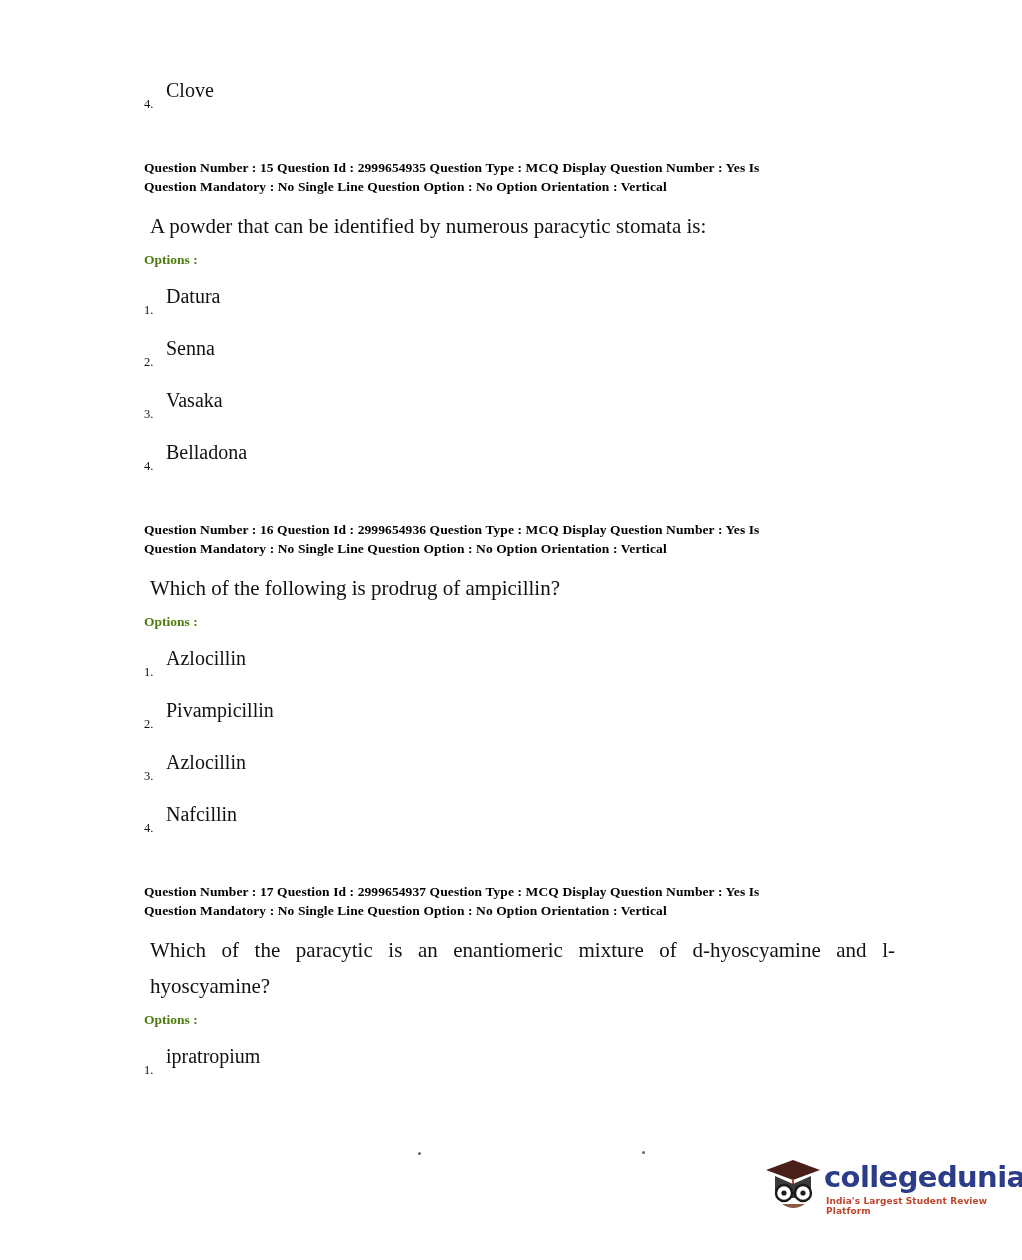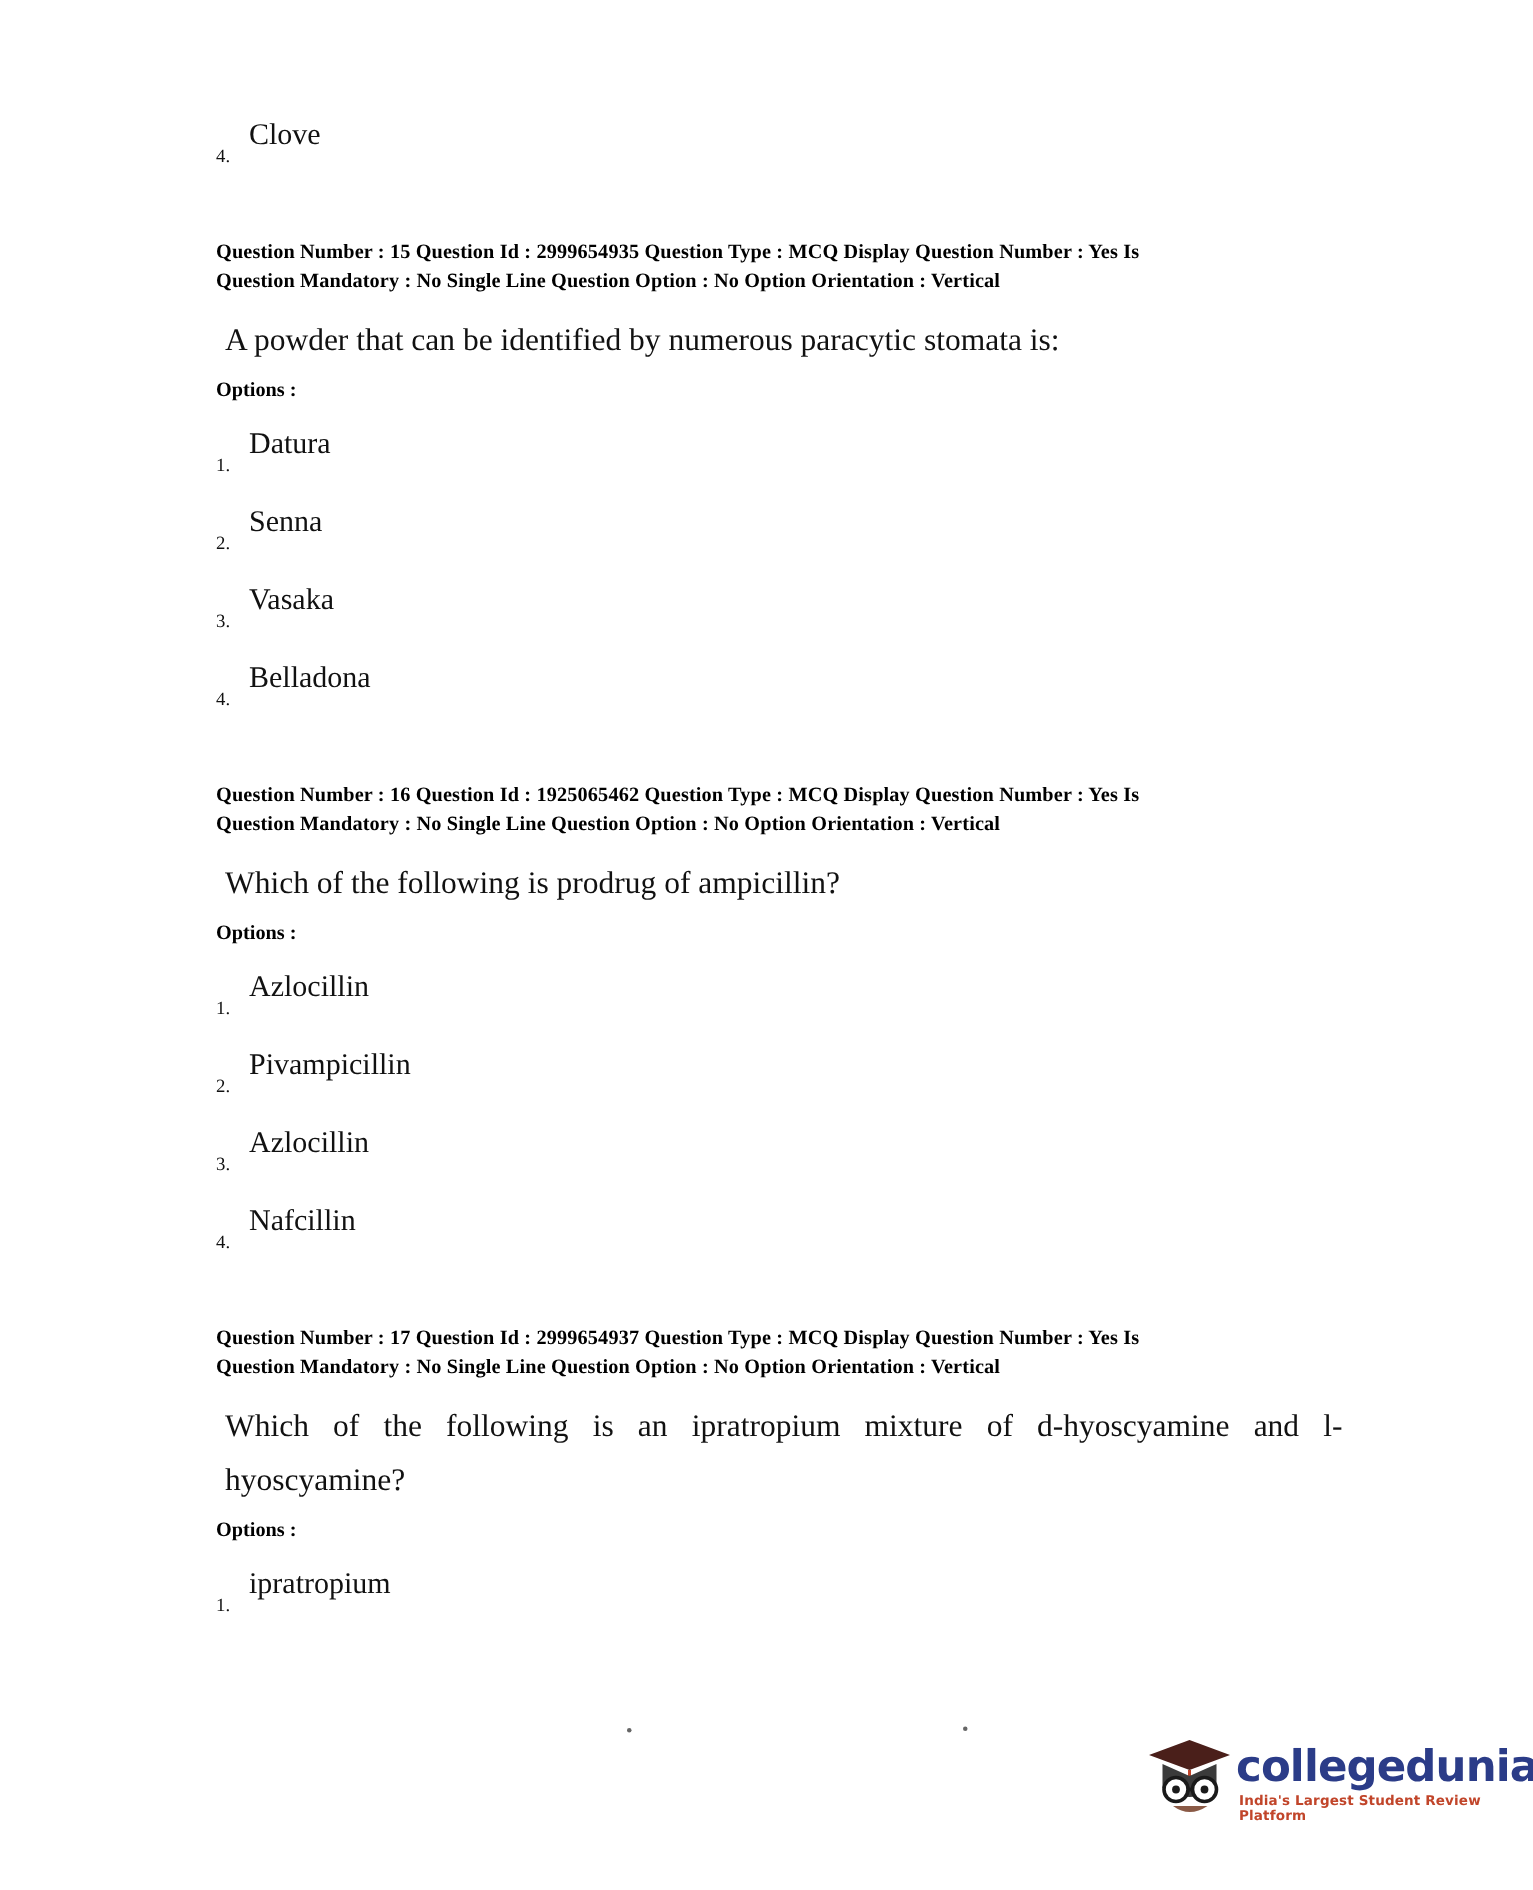--- a/index.html
+++ b/index.html
@@ -54,21 +54,21 @@
   .qtext.justify {
     text-align: justify;
     text-justify: inter-word;
     width: 745px;
   }
 
   .options-label {
     font-weight: bold;
     font-size: 13.5px;
     margin-top: 8px;
-    color: #000000;
+    color: #4d7c0f;
   }
 
   .option {
     position: relative;
     min-height: 36px;
     margin-top: 16px;
     padding-left: 22px;
   }
   .option .num {
     position: absolute;
@@ -172,21 +172,21 @@
       <div class="option">
         <span class="num">4.</span>
         <span class="otext">Belladona</span>
       </div>
     </div>
 
     <div class="gap-lg"></div>
 
     <div class="qblock">
       <div class="meta">
-        <div>Question Number : 16 Question Id : 1925065462 Question Type : MCQ Display Question Number : Yes Is</div>
+        <div>Question Number : 16 Question Id : 2999654936 Question Type : MCQ Display Question Number : Yes Is</div>
         <div>Question Mandatory : No Single Line Question Option : No Option Orientation : Vertical</div>
       </div>
       <div class="qtext">Which of the following is prodrug of ampicillin?</div>
       <div class="options-label">Options :</div>
 
       <div class="option">
         <span class="num">1.</span>
         <span class="otext">Azlocillin</span>
       </div>
       <div class="option">
@@ -203,21 +203,21 @@
       </div>
     </div>
 
     <div class="gap-lg"></div>
 
     <div class="qblock">
       <div class="meta">
         <div>Question Number : 17 Question Id : 2999654937 Question Type : MCQ Display Question Number : Yes Is</div>
         <div>Question Mandatory : No Single Line Question Option : No Option Orientation : Vertical</div>
       </div>
-      <div class="qtext justify">Which of the following is an ipratropium mixture of d-hyoscyamine and l-hyoscyamine?</div>
+      <div class="qtext justify">Which of the paracytic is an enantiomeric mixture of d-hyoscyamine and l-hyoscyamine?</div>
       <div class="options-label">Options :</div>
 
       <div class="option">
         <span class="num">1.</span>
         <span class="otext">ipratropium</span>
       </div>
     </div>
 
   </div>
 

